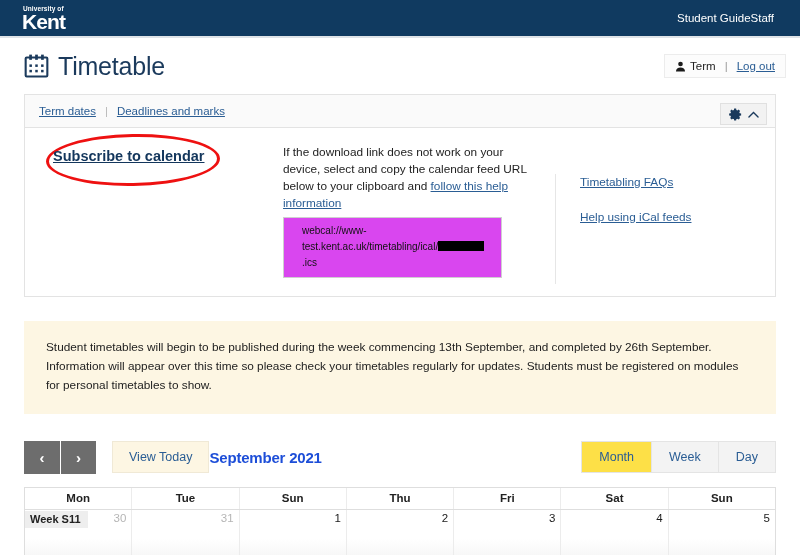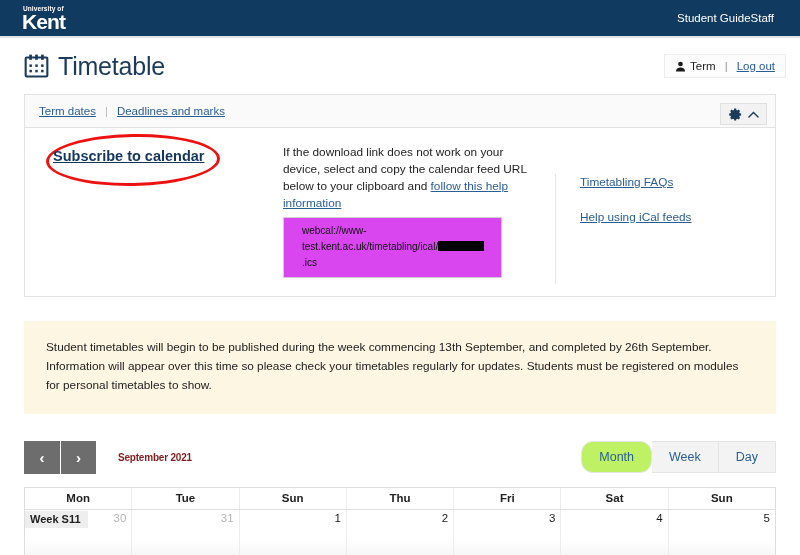--- a/index.html
+++ b/index.html
@@ -287,37 +287,36 @@
     margin-left: 16px;
     background: #fdf6e3;
     border: 1px solid #f0e9d6;
     color: #2a5d94;
     font-size: 12.5px;
     font-family: "Liberation Sans", sans-serif;
     padding: 8px 16px;
     cursor: pointer;
   }
   .cal-title {
-    margin-left: 22px;
-    font-size: 10px;
-    font-weight: bold;
-    color: #7f1d1d;
+    font-size: 15px;
+    font-weight: bold;
+    color: #1d4ed8;
     letter-spacing: -0.2px;
   }
   .viewbtn-group { display: flex; }
   .viewbtn {
     background: #f3f3f3;
     border: 1px solid #e4e4e4;
     color: #2a5d94;
     font-size: 12.5px;
     font-family: "Liberation Sans", sans-serif;
     padding: 8px 17px;
     cursor: pointer;
   }
-  .viewbtn.active { background: #bef264; border-radius: 12px; }
+  .viewbtn.active { background: #fde047; }
   .viewbtn + .viewbtn { border-left: none; }
 
   
   .cal-grid {
     margin: 13px 24px 0 24px;
     border: 1px solid #dedede;
     border-bottom: none;
   }
   .cal-head {
     display: flex;
@@ -445,20 +444,21 @@
 </div>
 
 <div class="notice">Student timetables will begin to be published during the week commencing 13th September, and completed by 26th September. Information will appear over this time so please check your timetables regularly for updates. Students must be registered on modules for personal timetables to show.</div>
 
 <div class="cal-toolbar">
   <div class="toolbar-left">
     <div class="navbtn-group">
       <button class="navbtn">‹</button>
       <button class="navbtn">›</button>
     </div>
+    <button class="today-btn">View Today</button>
     <span class="cal-title">September 2021</span>
   </div>
   <div class="viewbtn-group">
     <button class="viewbtn active">Month</button>
     <button class="viewbtn">Week</button>
     <button class="viewbtn">Day</button>
   </div>
 </div>
 
 <div class="cal-grid">

